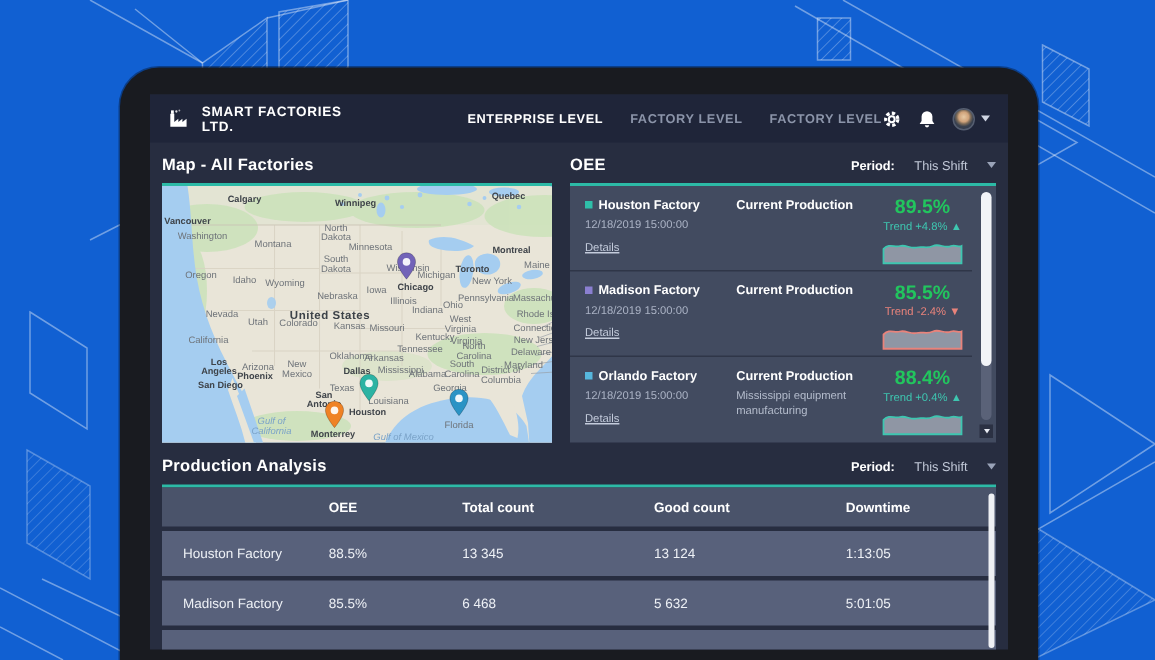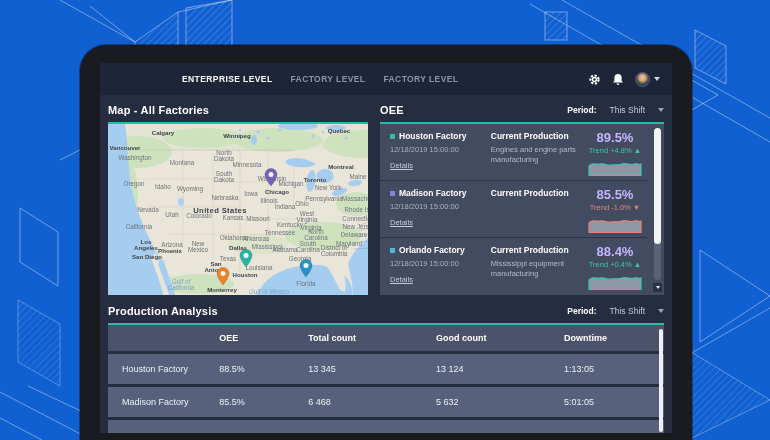--- a/index.html
+++ b/index.html
@@ -48,21 +48,21 @@
   .oee-card{display:grid;grid-template-columns:1fr .92fr 62px;gap:6px;padding:7px 2px 5px 10px;height:57px;border-bottom:1px solid #2f3648;}
   .oee-card:last-child{border-bottom:none;}
   .card-name-row{display:flex;align-items:center;gap:4px;}
   .bullet{width:5px;height:5px;flex:none;}
   .card-name{color:#fff;font-size:8.5px;font-weight:700;white-space:nowrap;}
   .card-date{color:#aab2c4;font-size:7.5px;margin-top:4px;}
   .details-link{color:#c4ccdc;font-size:7.5px;text-decoration:underline;margin-top:4px;display:inline-block;cursor:pointer;}
   .prod-title{color:#fff;font-size:8.5px;font-weight:700;white-space:nowrap;}
   .prod-desc{color:#b4bccc;font-size:7.5px;line-height:1.3;margin-top:4px;}
   .card-stat{text-align:center;}
-  .pct{color:#c4b5fd;font-size:13px;font-weight:700;line-height:1;}
+  .pct{color:#22c55e;font-size:13px;font-weight:700;line-height:1;}
   .trend{font-size:7.5px;margin-top:2px;}
   .spark{margin-top:2px;}
   .oee-scroll-track{position:absolute;right:3px;top:4px;bottom:15px;width:7px;background:#5a6278;border-radius:4px;}
   .oee-scroll-thumb{position:absolute;right:3px;top:4px;width:7px;height:116px;background:#f2f4f8;border-radius:4px;cursor:pointer;}
   .oee-scroll-btn{position:absolute;right:2px;bottom:3px;width:9px;height:9px;background:#2b3143;display:flex;align-items:center;justify-content:center;cursor:pointer;}
   .oee-scroll-btn .tri{width:0;height:0;border-left:2.5px solid transparent;border-right:2.5px solid transparent;border-top:3.5px solid #e8ebf2;}
   
   .pa{margin-top:9px;}
   .pa-table{position:relative;border-top:2px solid #2cbaa6;}
   .pa-grid{display:grid;grid-template-columns:20% 16% 23% 23% 18%;align-items:center;}
@@ -105,20 +105,29 @@
       <polyline points="0,418 42,440"></polyline>
       <polygon points="18,300 60,324 60,386 18,362" fill="url(#hatch)" opacity="0.7"></polygon>
       <polygon points="20,208 58,232 58,286 20,262"></polygon>
     </g>
   </svg>
 
   <div class="laptop">
     <div class="screen">
 
       <header class="topbar">
+        <div class="brand">
+          <svg width="17" height="14" viewBox="0 0 20 16">
+            <rect x="2.6" y="1" width="2.4" height="3" fill="#fff"></rect>
+            <circle cx="7.2" cy="2" r="1" fill="#fff" opacity=".85"></circle>
+            <circle cx="9.8" cy="1.1" r="0.8" fill="#fff" opacity=".6"></circle>
+            <path d="M2 15 V4 h3.4 v7 l3.5-2.7 v2.7 l3.5-2.7 v2.7 l3.6-2.7 V15 Z" fill="#fff"></path>
+          </svg>
+          <span class="brand-name">SMART FACTORIES LTD.</span>
+        </div>
         <nav class="nav" id="nav">
             <span class="nav-item active">ENTERPRISE LEVEL</span>
             <span class="nav-item">FACTORY LEVEL</span>
             <span class="nav-item">FACTORY LEVEL</span>
           </nav>
         <div class="topbar-right">
           <svg width="13" height="13" viewBox="0 0 16 16" style="cursor:pointer">
             <circle cx="8" cy="8" r="5" fill="none" stroke="#fff" stroke-width="2.6" stroke-dasharray="2.7 1.9"></circle>
             <circle cx="8" cy="8" r="2.4" fill="none" stroke="#fff" stroke-width="1.7"></circle>
           </svg>
@@ -306,21 +315,20 @@
     <div>
       <div class="card-name-row">
         <span class="bullet" style="background: rgb(47, 191, 169);"></span>
         <span class="card-name">Houston Factory</span>
       </div>
       <div class="card-date">12/18/2019 15:00:00</div>
       <span class="details-link">Details</span>
     </div>
     <div>
       <div class="prod-title">Current Production</div>
-      <div class="prod-desc">Engines and engine parts manufacturing</div>
     </div>
     <div class="card-stat">
       <div class="pct">89.5%</div>
       <div class="trend" style="color: rgb(62, 198, 176);">Trend +4.8% ▲</div>
       <svg class="spark" width="56" height="20" viewBox="0 0 56 20">
         <path class="spark-path" d="M2 9 C6 5 9 8 13 7 C17 6 20 9 24 8 C28 7 31 9 35 7 C39 5 43 9 47 7 C50 6 52 8 54 7 L54 18.5 L2 18.5 Z" fill="rgba(219,226,231,0.5)" stroke-width="1.2" stroke="#3ec6b0"></path>
       </svg>
     </div>
   </div>
                   <div class="oee-card">
@@ -330,21 +338,21 @@
         <span class="card-name">Madison Factory</span>
       </div>
       <div class="card-date">12/18/2019 15:00:00</div>
       <span class="details-link">Details</span>
     </div>
     <div>
       <div class="prod-title">Current Production</div>
     </div>
     <div class="card-stat">
       <div class="pct">85.5%</div>
-      <div class="trend" style="color: rgb(232, 131, 123);">Trend -1.0% ▼</div>
+      <div class="trend" style="color: rgb(232, 131, 123);">Trend -2.4% ▼</div>
       <svg class="spark" width="56" height="20" viewBox="0 0 56 20">
         <path class="spark-path" d="M2 9 C6 5 9 8 13 7 C17 6 20 9 24 8 C28 7 31 9 35 7 C39 5 43 9 47 7 C50 6 52 8 54 7 L54 18.5 L2 18.5 Z" fill="rgba(219,226,231,0.5)" stroke-width="1.2" stroke="#e8837b"></path>
       </svg>
     </div>
   </div>
                   <div class="oee-card">
     <div>
       <div class="card-name-row">
         <span class="bullet" style="background: rgb(86, 182, 220);"></span>
         <span class="card-name">Orlando Factory</span>

